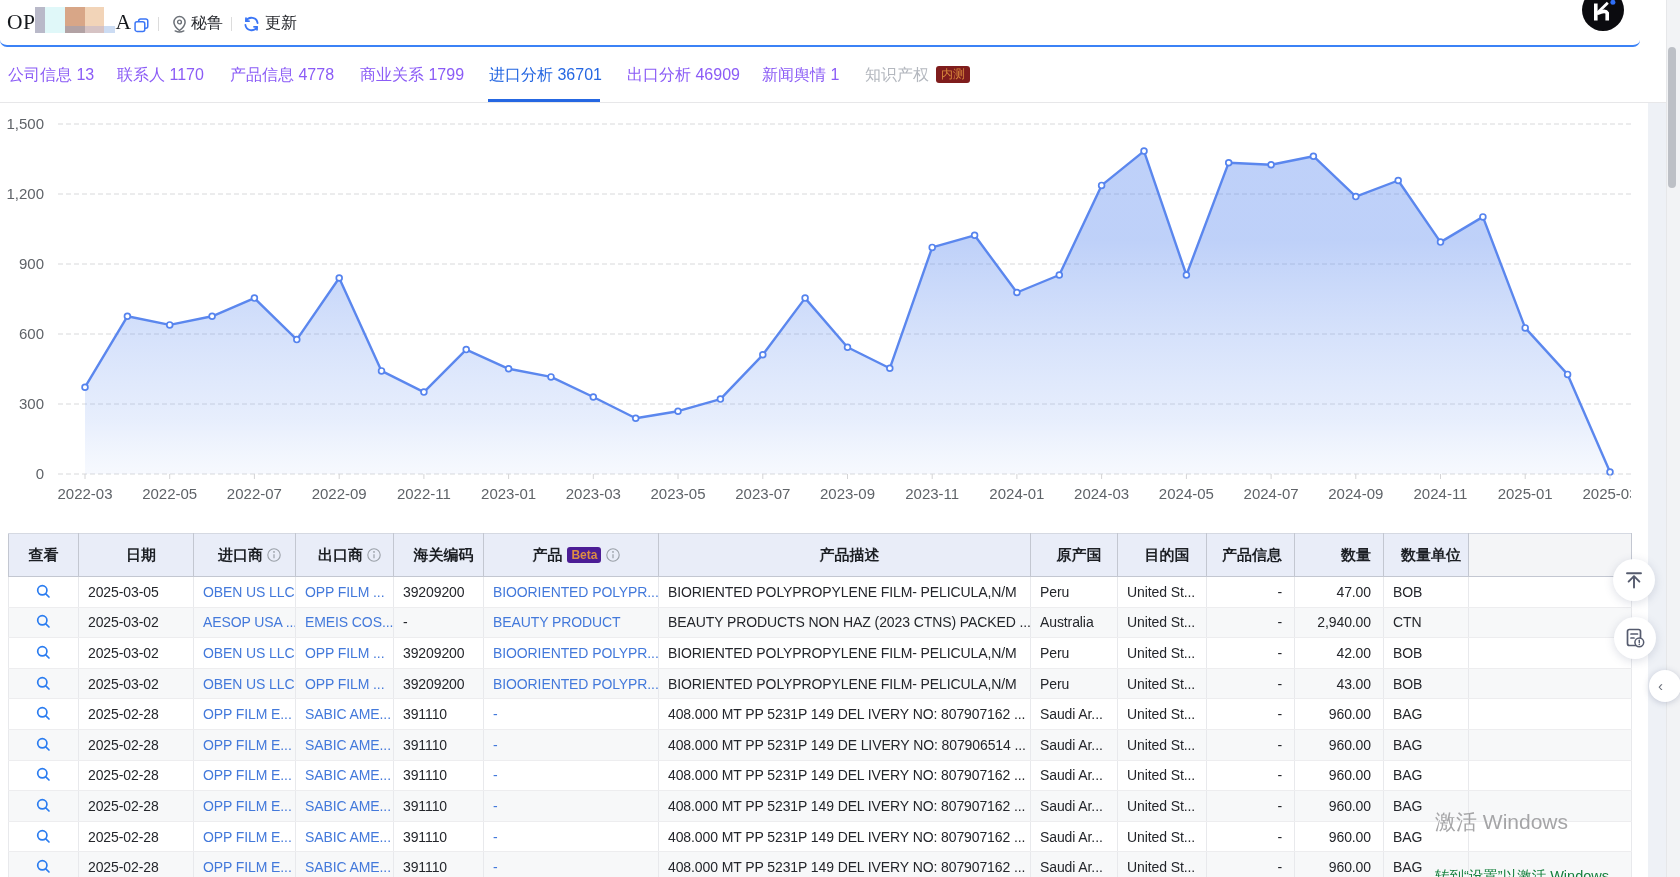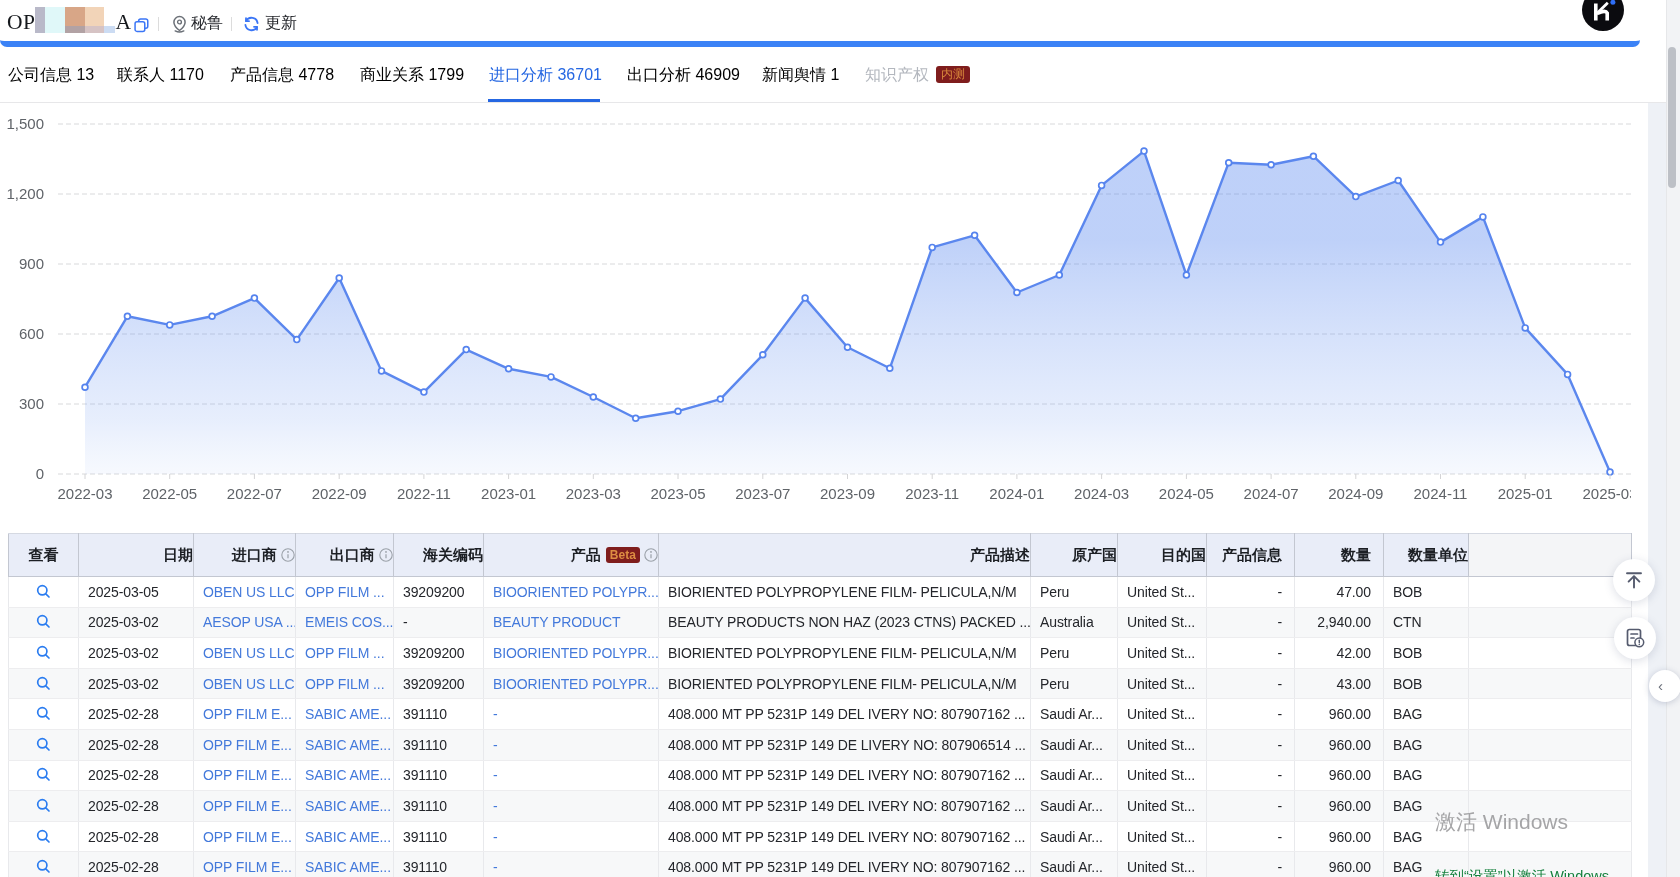--- a/index.html
+++ b/index.html
@@ -1,51 +1,51 @@
 <!DOCTYPE html>
 <html lang="zh"><head>
 <meta charset="utf-8">
 <title>page</title>
 <style>
 * { margin:0; padding:0; box-sizing:border-box; }
 html,body { width:1680px; height:877px; overflow:hidden; background:#fff;
   font-family:"Liberation Sans", sans-serif; position:relative; }
 #topbar { position:absolute; left:0; top:0; width:1640px; height:47px; background:#fff;
-  border-bottom:6px solid #3b82f6;border-radius:7px; }
+  border-bottom:2px solid #3b82f6;border-radius:7px; }
 #cname { position:absolute; left:7px; top:0; height:44px; line-height:44px; font-family:"Liberation Serif", serif;
   font-size:21.5px; color:#15181c; letter-spacing:0.5px; }
 .mosaic { display:inline-block; position:relative; width:80px; height:26px; vertical-align:-3.7px; }
 .mosaic i { position:absolute; display:block; }
 .tsep { display:inline-block; width:1px; height:14px; background:#dcdcdc; vertical-align:-2px; margin:0 12px; }
 .titem { font-size:16px; color:#24262b; }
 #klogo { position:absolute; right:16px; top:-11px; }
 #tabs { position:absolute; left:0; top:47px; width:1680px; height:56px; background:#fff;
   border-bottom:1px solid #e7e7e9; }
-#tabs .tab { position:absolute; top:18px; font-size:16px; color:#000000; white-space:nowrap; }
+#tabs .tab { position:absolute; top:18px; font-size:16px; color:#8b5cf6; white-space:nowrap; }
 #tabs .tab.act { color:#2567e2; }
 #tabs .tab.dis { color:#b3b7be; }
 #uline { position:absolute; left:488px; top:52px; width:112px; height:3px; background:#2567e2; }
 #beta2 { display:inline-block; background:#7f1d1d; color:#d8883c; font-size:12px; line-height:17px;
   padding:0 5px; border-radius:3px; margin-left:7px; vertical-align:2px; }
 #chartwrap { position:absolute; left:0; top:100px; width:1631px; height:412px; overflow:hidden; }
 .axlbl { font-family:"Liberation Sans",sans-serif; font-size:15px; fill:#5f6368; }
 #tbl { position:absolute; left:8px; top:533px; width:1623px; border-collapse:collapse; table-layout:fixed;
   font-size:14px; letter-spacing:-0.1px; color:#24262b; }
-#tbl th { background:#e9edf8; height:43px; font-weight:bold; font-size:15px; letter-spacing:0; text-align:right; padding:0 0 0 10px;
+#tbl th { background:#e9edf8; height:43px; font-weight:bold; font-size:15px; letter-spacing:0; text-align:center; padding:0 0 0 10px;
   border:1px solid #c3c7d1; border-top:1px solid #d5d9e2; white-space:nowrap; overflow:hidden; color:#1c1f24; }
 #tbl td { height:30.6px; padding:0 0 0 9px; border-right:1px solid #e8e9ec; border-bottom:1px solid #ededef;
   white-space:nowrap; overflow:hidden; background:#fff; }
 #tbl td:first-child { border-left:1px solid #e8e9ec; }
 #tbl tr.alt td { background:#f7f8f9; }
 #tbl th.num, #tbl td.num { text-align:right; padding:0 12px 0 0; }
 #tbl th.c-view { text-align:center; padding:0; }
 #tbl td.c-view { text-align:center; padding:2px 0 0 0; }
 #tbl th.c-last { background:#f4f5f7; }
 .lnk { color:#4379db; }
-#beta { display:inline-block; background:#7f1d1d; color:#dd8d42; font-size:12px;
+#beta { display:inline-block; background:#4c1d95; color:#dd8d42; font-size:12px;
   line-height:16px; padding:0 4px; border-radius:3px; margin-left:5px; vertical-align:1px; }
 #rightstrip { position:absolute; left:1648px; top:103px; width:18px; height:774px; background:#eef1f6; }
 #sbtrack { position:absolute; left:1666px; top:0; width:14px; height:877px; background:#f2f3f5;
   border-left:1px solid #e6e7e9; }
 #sbthumb { position:absolute; left:1667.5px; top:47px; width:8px; height:141px; background:#bdc0c6; border-radius:4px; }
 .fbtn { position:absolute; width:42px; height:42px; border-radius:50%; background:#fff;
   box-shadow:0 2px 10px rgba(60,70,110,0.18); display:flex; align-items:center; justify-content:center; }
 #fb1 { left:1613px; top:559px; }
 #fb2 { left:1614px; top:617px; }
 #handle { position:absolute; left:1649px; top:670px; width:32px; height:32px; border-radius:50%;

